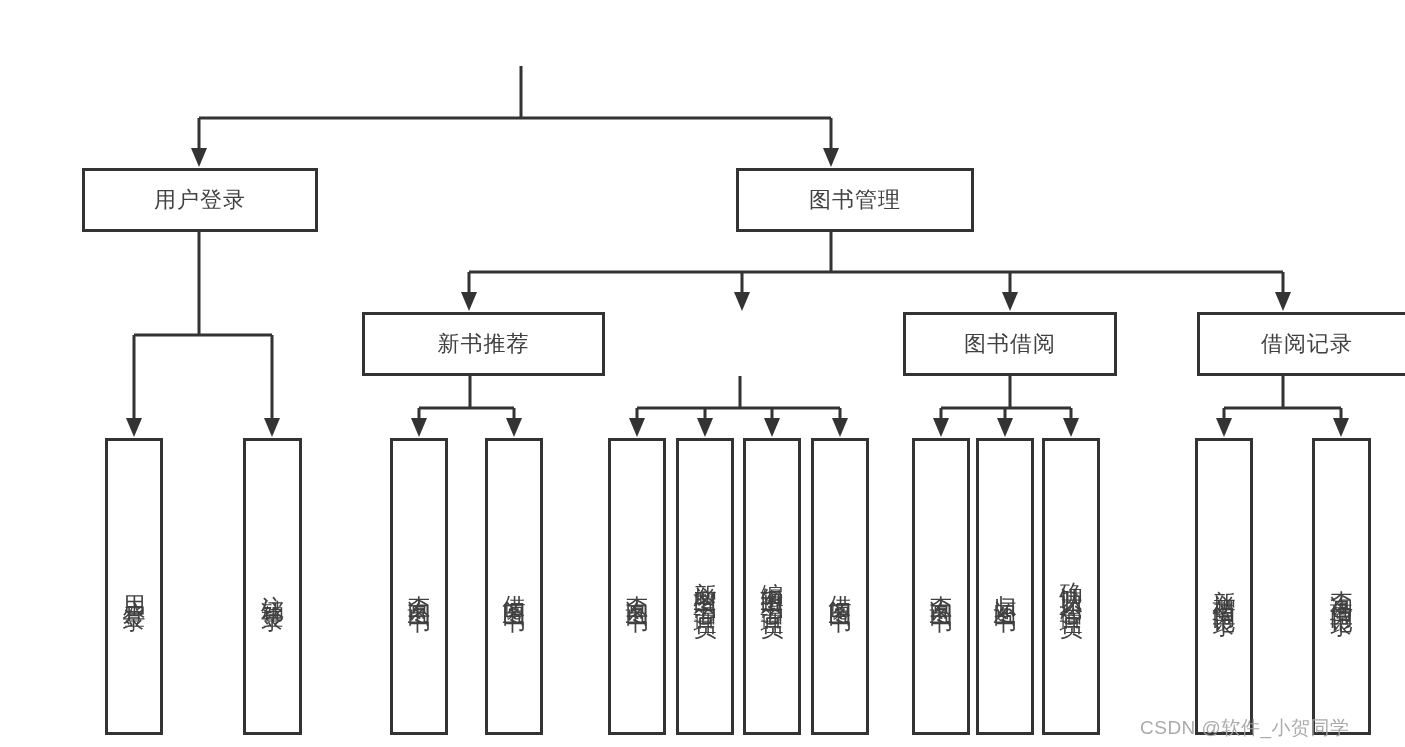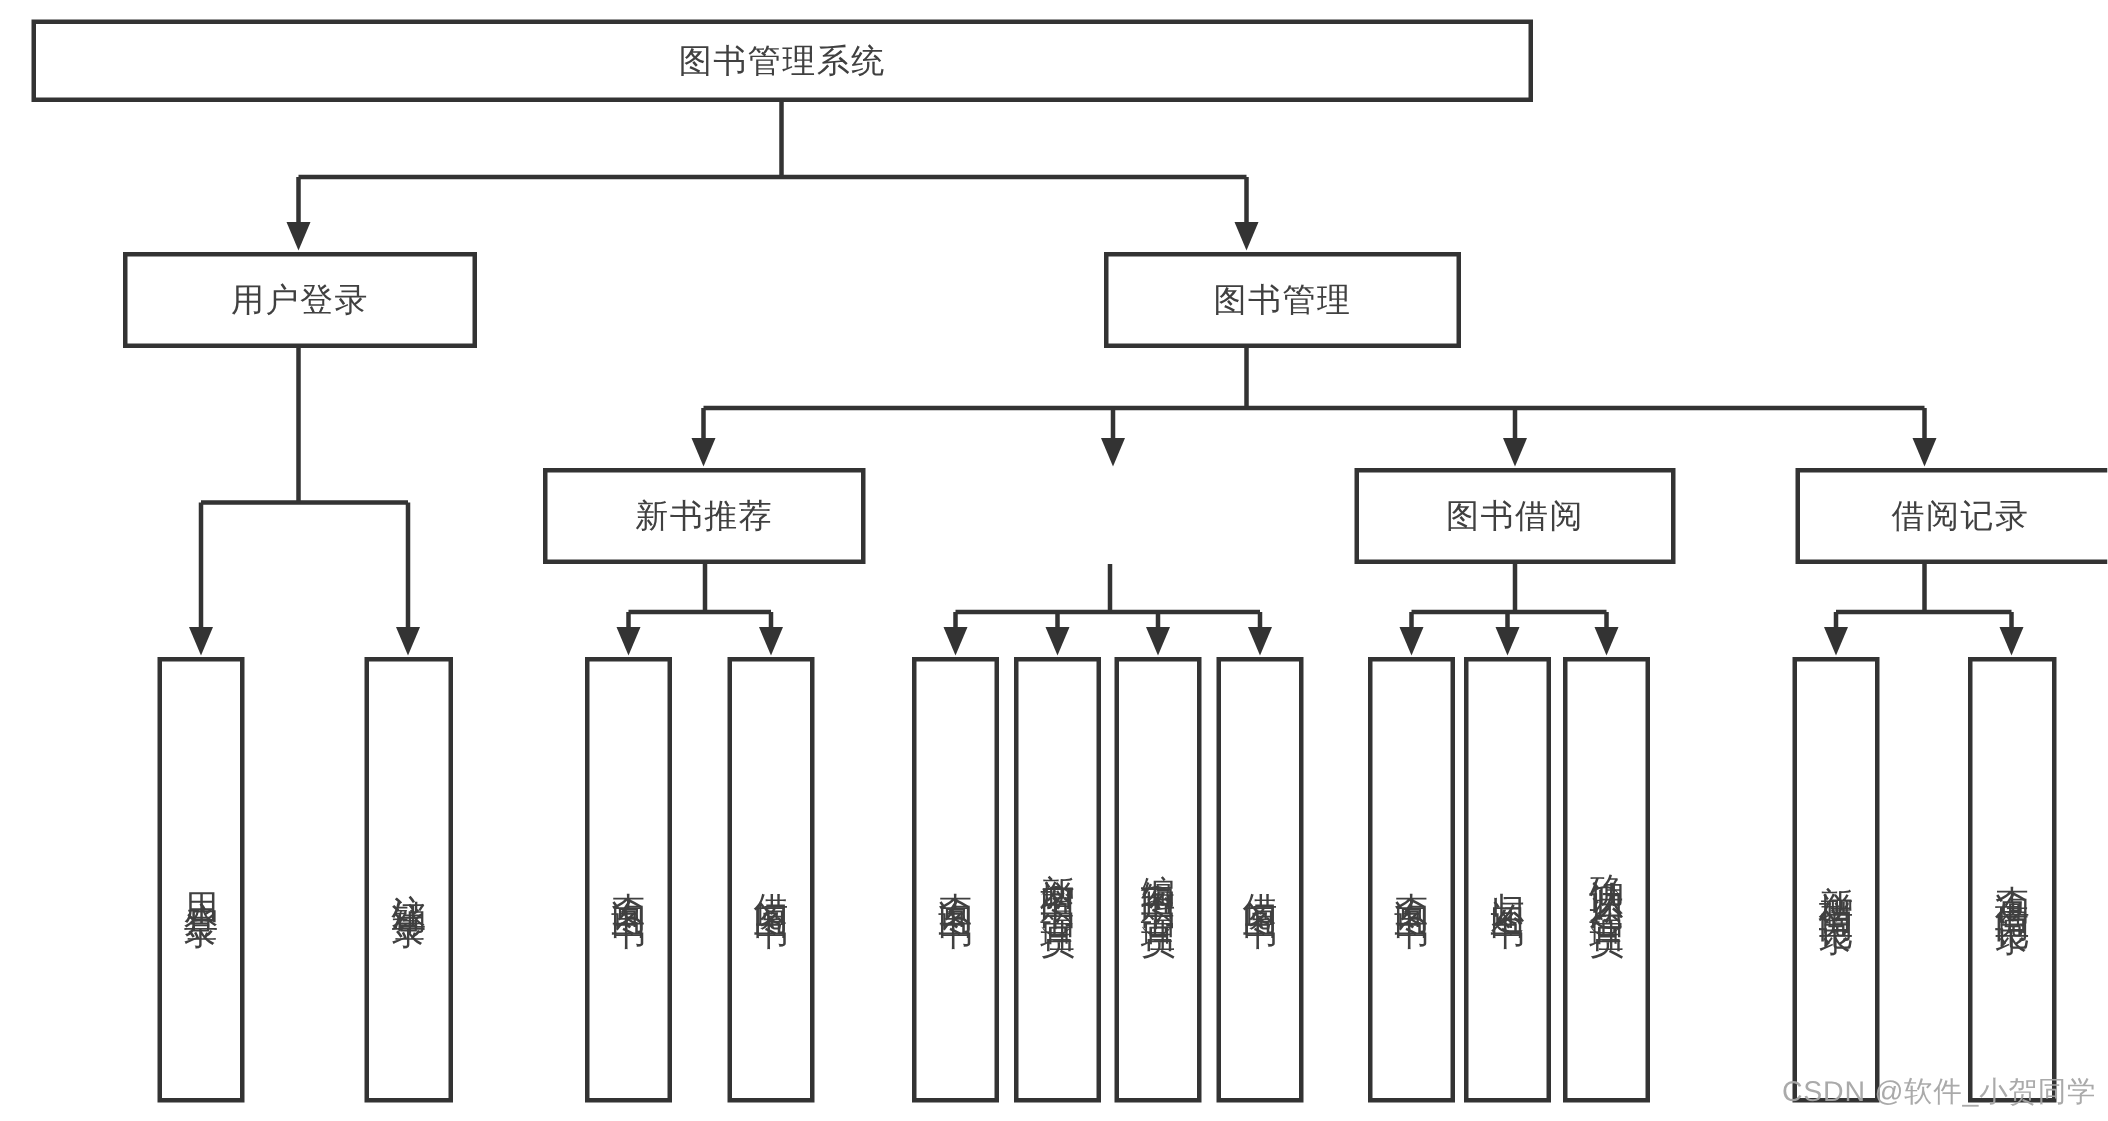--- a/index.html
+++ b/index.html
@@ -35,21 +35,21 @@
   }
   .node.v .vtext {
     writing-mode: vertical-rl;
     text-orientation: mixed;
     letter-spacing: 5px;
     line-height: 1;
     white-space: nowrap;
   }
   .watermark {
     position: absolute;
-    left: 1188px;
+    left: 1140px;
     top: 715px;
     font-size: 19px;
     color: #a6a6a6;
     opacity: 0.95;
     letter-spacing: 0.5px;
     white-space: nowrap;
   }
 </style>
 </head>
 <body>
@@ -99,32 +99,29 @@
       <path class="head" d="M1063,418 L1079,418 L1071,437 Z"></path>
     </g>
 
     <g>
       <path d="M1283,376 L1283,408 M1224,408 L1341,408 M1224,408 L1224,420 M1341,408 L1341,420"></path>
       <path class="head" d="M1216,418 L1232,418 L1224,437 Z"></path>
       <path class="head" d="M1333,418 L1349,418 L1341,437 Z"></path>
     </g>
   </svg>
 
-  <div class="node h" style="left:21px; top:13px; width:1001px; height:55px;">
-    <span>图书管理系统</span>
-  </div>
 
   <div class="node h" style="left:82px; top:168px; width:236px; height:64px;">
     <span>用户登录</span>
   </div>
   <div class="node h" style="left:736px; top:168px; width:238px; height:64px;font-family:Liberation Serif, serif;">
     <span>图书管理</span>
   </div>
 
-  <div class="node h" style="left:362px; top:312px; width:215px; height:64px;">
+  <div class="node h" style="left:362px; top:312px; width:243px; height:64px;">
     <span>新书推荐</span>
   </div>
   <div class="node h" style="left:903px; top:312px; width:214px; height:64px;">
     <span>图书借阅</span>
   </div>
   <div class="node h" style="left:1197px; top:312px; width:220px; height:64px;">
     <span>借阅记录</span>
   </div>
 
   <div class="node v" style="left:105px; top:438px; width:58px; height:297px;">

